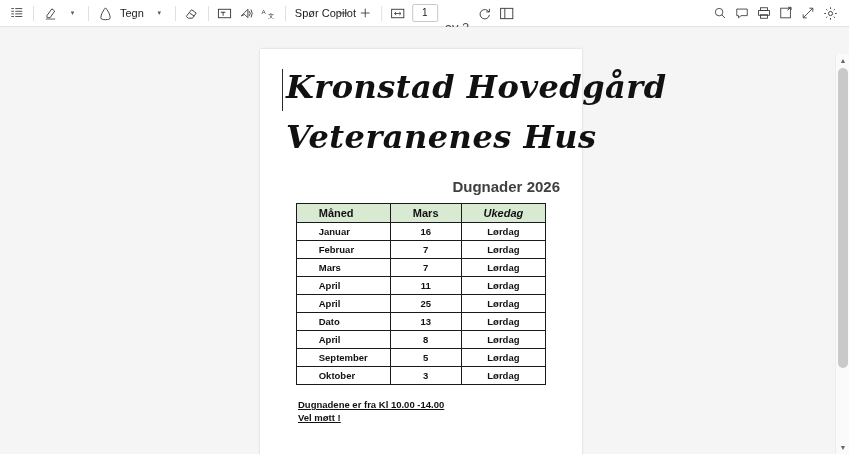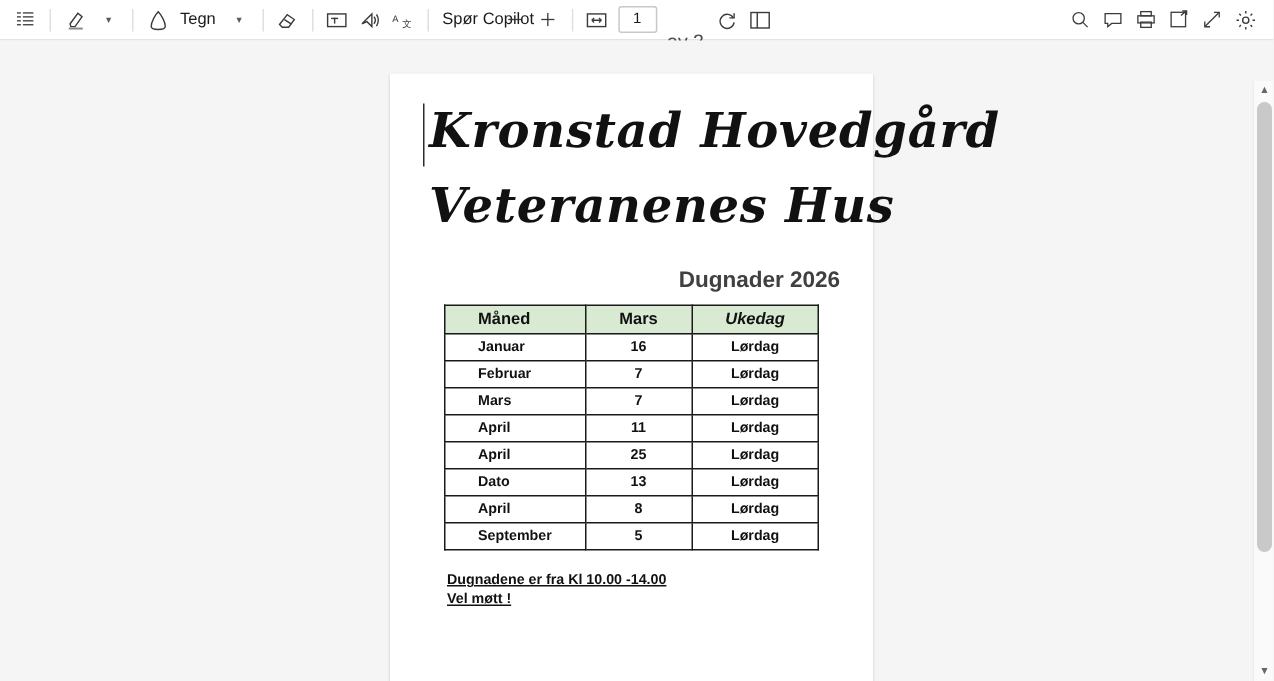--- a/index.html
+++ b/index.html
@@ -413,20 +413,25 @@
             <tr>
               <td class="mnd">April</td>
               <td class="dato">8</td>
               <td class="ukedag">Lørdag</td>
             </tr>
             <tr>
               <td class="mnd">September</td>
               <td class="dato">5</td>
               <td class="ukedag">Lørdag</td>
             </tr>
+            <tr>
+              <td class="mnd">Oktober</td>
+              <td class="dato">3</td>
+              <td class="ukedag">Lørdag</td>
+            </tr>
           </tbody>
         </table>
 
         <div class="note">Dugnadene er fra  Kl 10.00 -14.00</div>
         <div class="note note2">Vel møtt !</div>
 
       </div>
     </div>
 
     <div class="vscroll">

